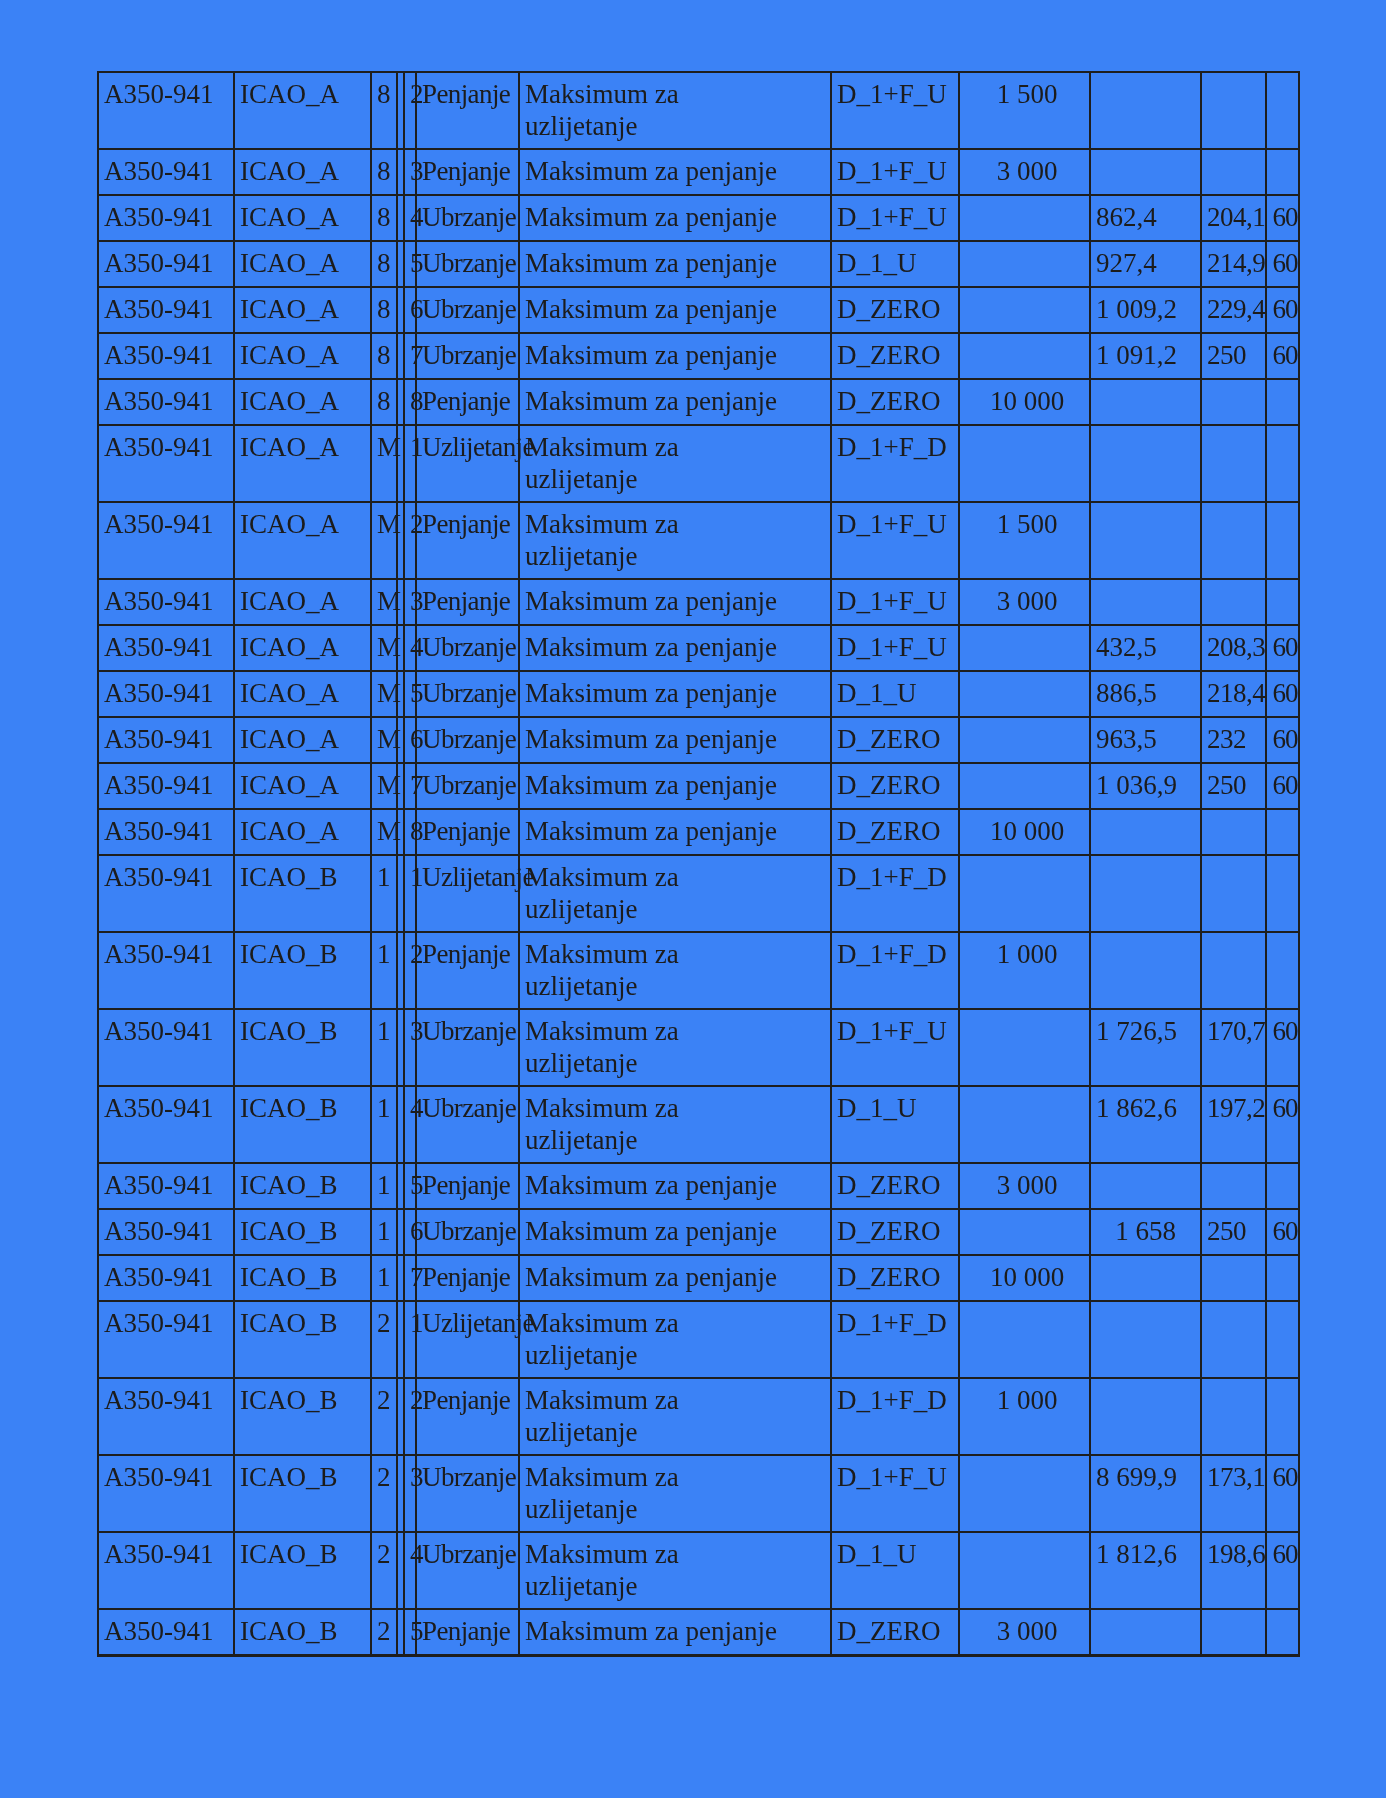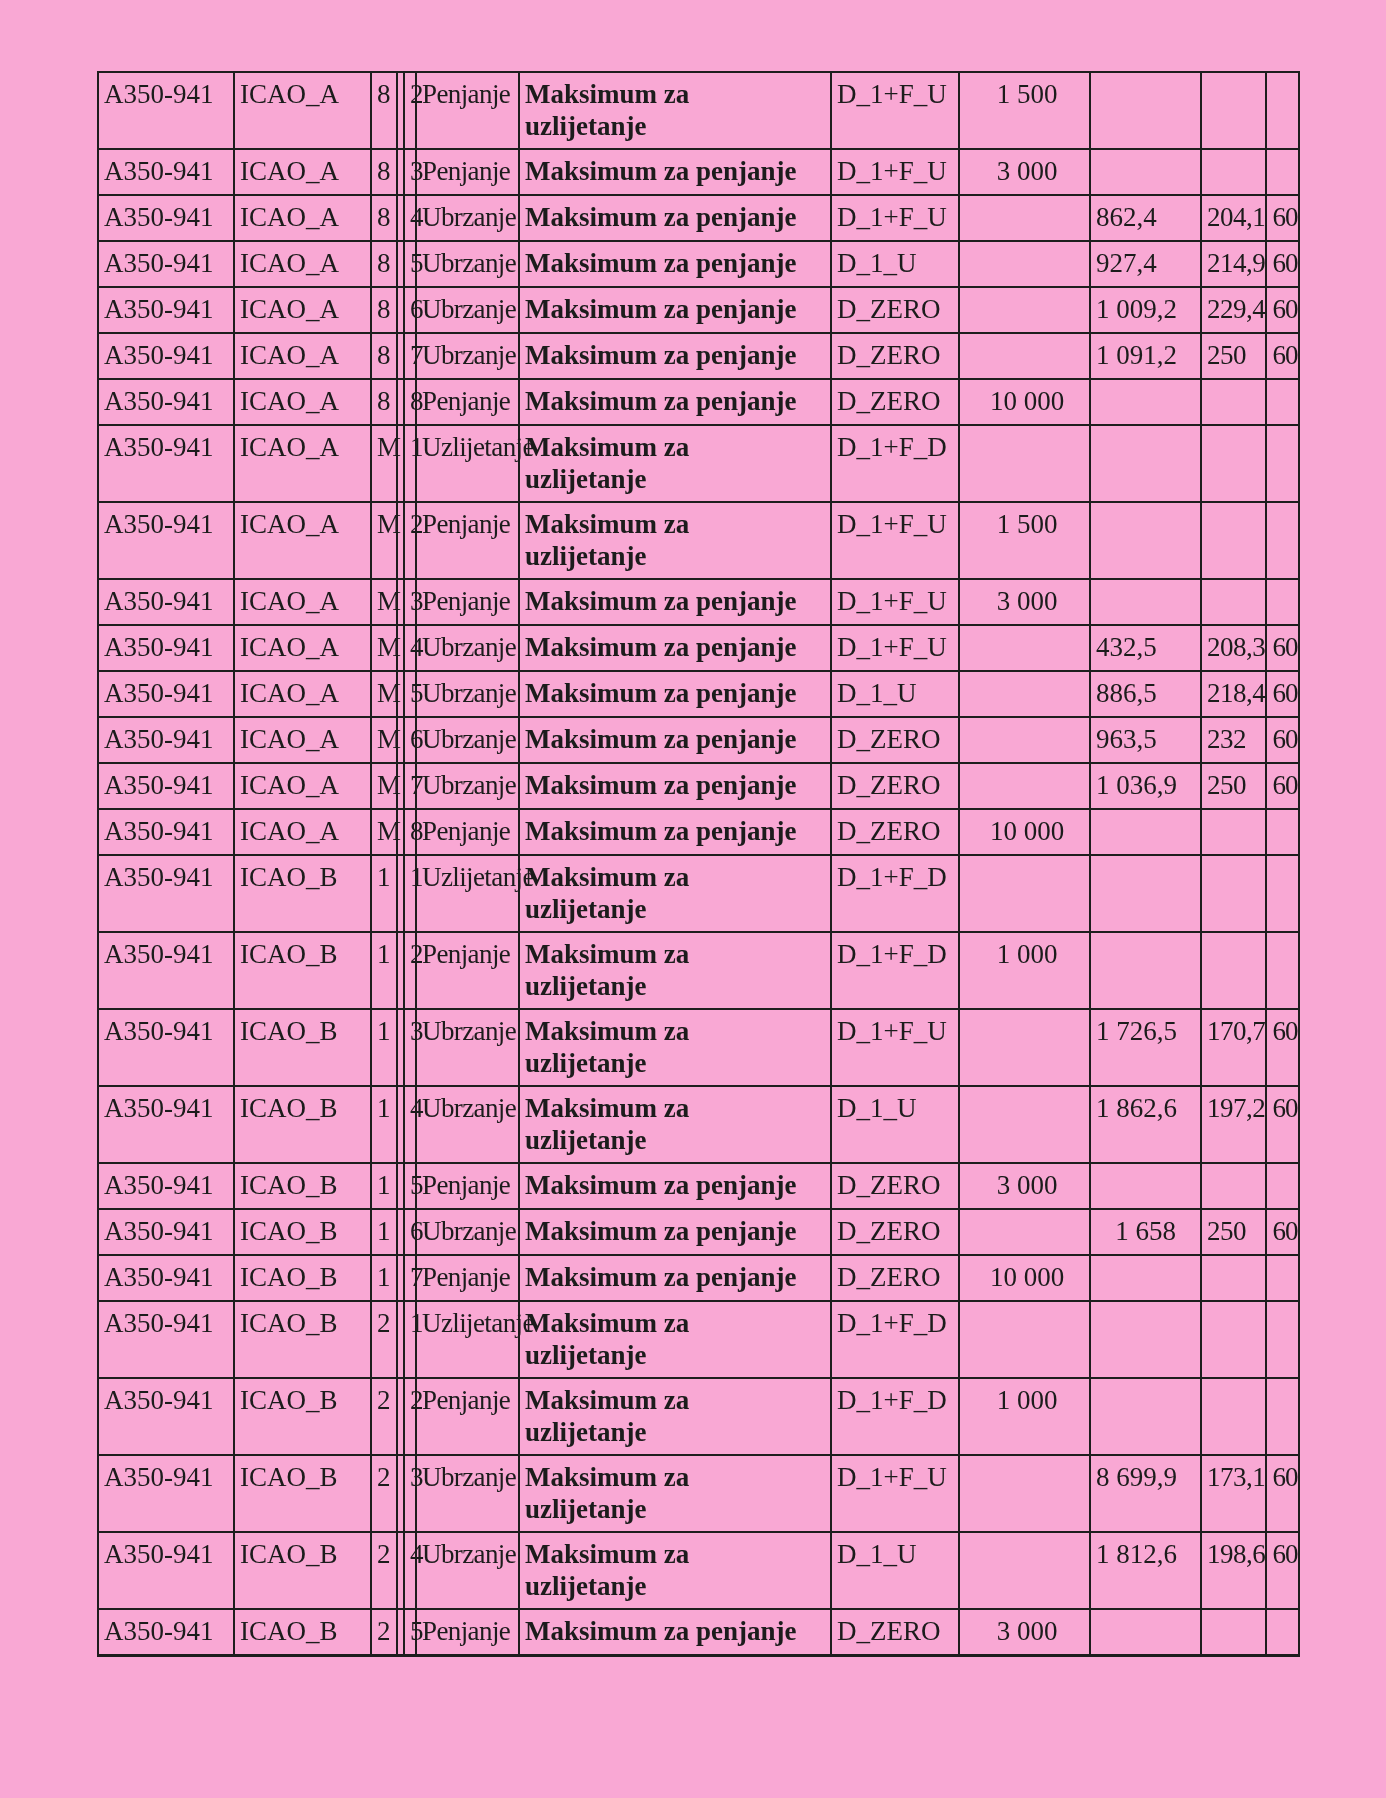--- a/index.html
+++ b/index.html
@@ -4,21 +4,21 @@
 <style>
   html, body {
     margin: 0;
     padding: 0;
     background: #f2f2f2;
   }
   .page {
     position: relative;
     width: 1386px;
     height: 1798px;
-    background: #f9a8d4;
+    background: #3b82f6;
     overflow: hidden;
     font-family: "Liberation Serif", serif;
     color: #1c1c1c;
   }
   table.perf {
     position: absolute;
     left: 97px;
     top: 71px;
     width: 1201px;
     border-collapse: collapse;
@@ -51,21 +51,21 @@
   col.w-v1        { width: 111px; }
   col.w-speed     { width: 65px;  }
   col.w-pct       { width: 33px;  }
 
   td.c-aircraft  { padding-left: 6px; }
   td.c-procedure { padding-left: 5px; }
   td.c-profile   { padding-left: 6px; }
   td.c-gap       { padding: 0; }
   td.c-step      { padding-left: 0; padding-right: 0; }
   td.c-step_type { padding-left: 2px; letter-spacing: -0.6px; }
-  td.c-thrust    { padding-left: 6px; font-weight: bold; }
+  td.c-thrust    { padding-left: 6px; }
   td.c-flap      { padding-left: 3px; border-radius: 21px; }
   td.c-altitude  { padding-left: 0; text-align: center; border-radius: 29px; }
   td.c-v1        { padding-left: 5px; }
   td.c-speed     { padding-left: 2px; letter-spacing: -0.5px; }
   td.c-pct       { padding-left: 0; text-align: center; letter-spacing: -1px; border-radius: 9px; }
 </style>
 </head>
 <body>
 
 <div class="page">

